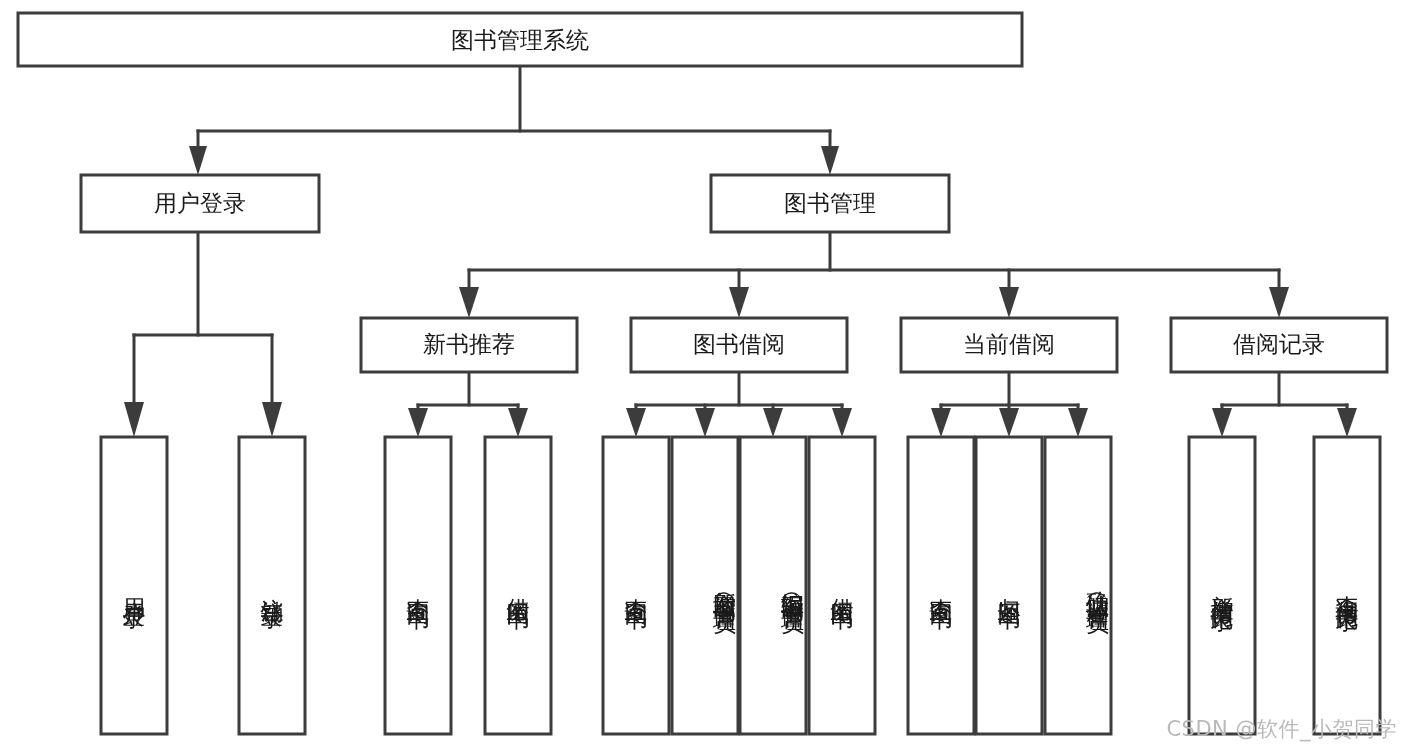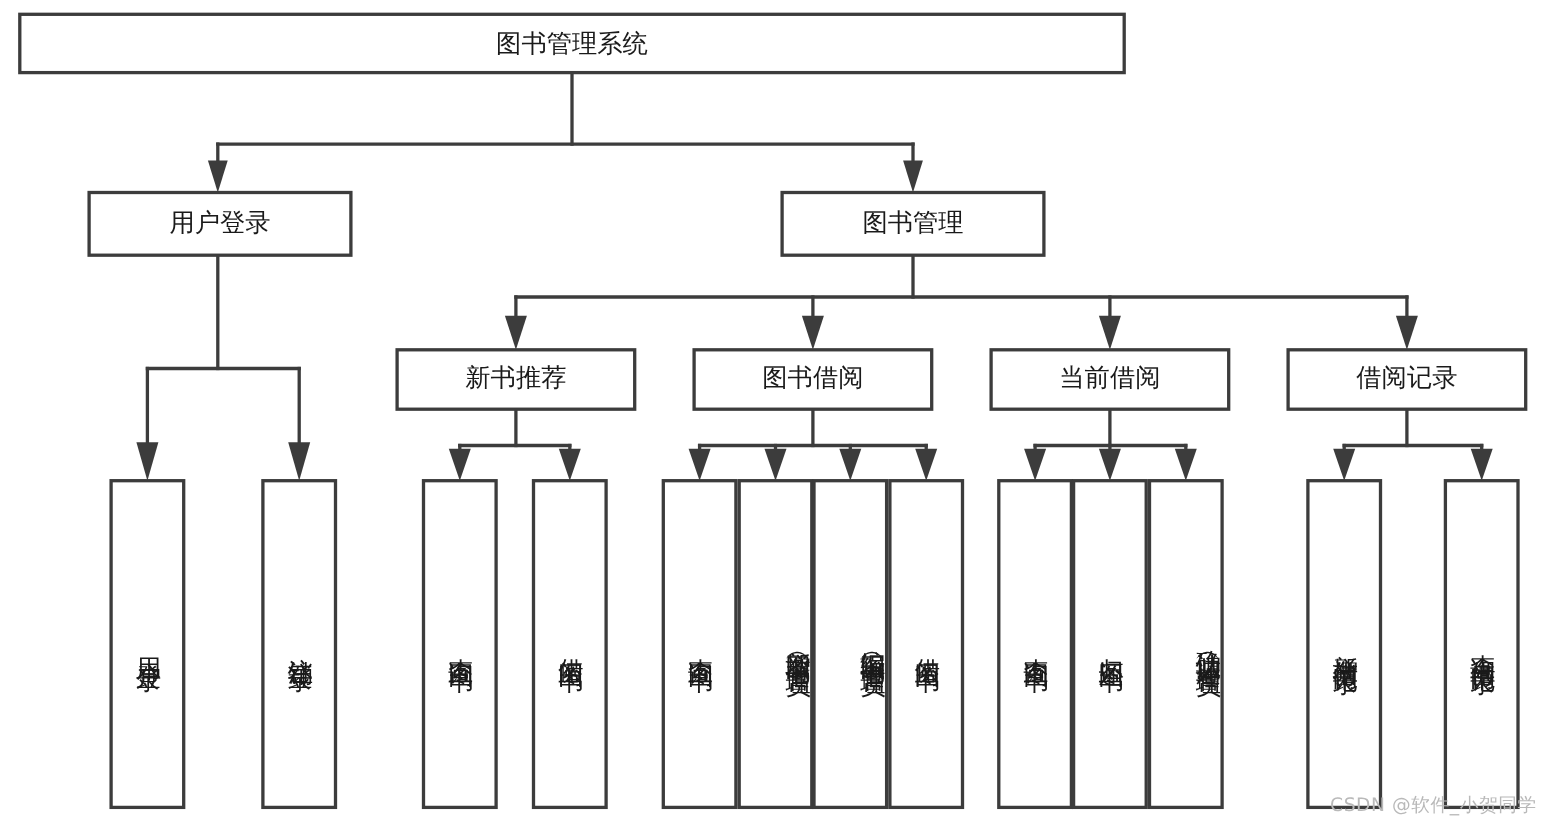--- a/index.html
+++ b/index.html
@@ -64,21 +64,21 @@
     color: #1a1a1a;
     pointer-events: none;
     white-space: nowrap;
     text-align: center;
   }
   .watermark {
     position: absolute;
     right: 8px;
     bottom: 4px;
     font-family: "DejaVu Sans", "Liberation Sans", sans-serif;
-    font-size: 17px;
+    font-size: 21px;
     color: #b9b9b9;
     letter-spacing: 0.5px;
     user-select: none;
   }
 </style>
 </head>
 <body>
 
 <div id="diagram-root">
 

